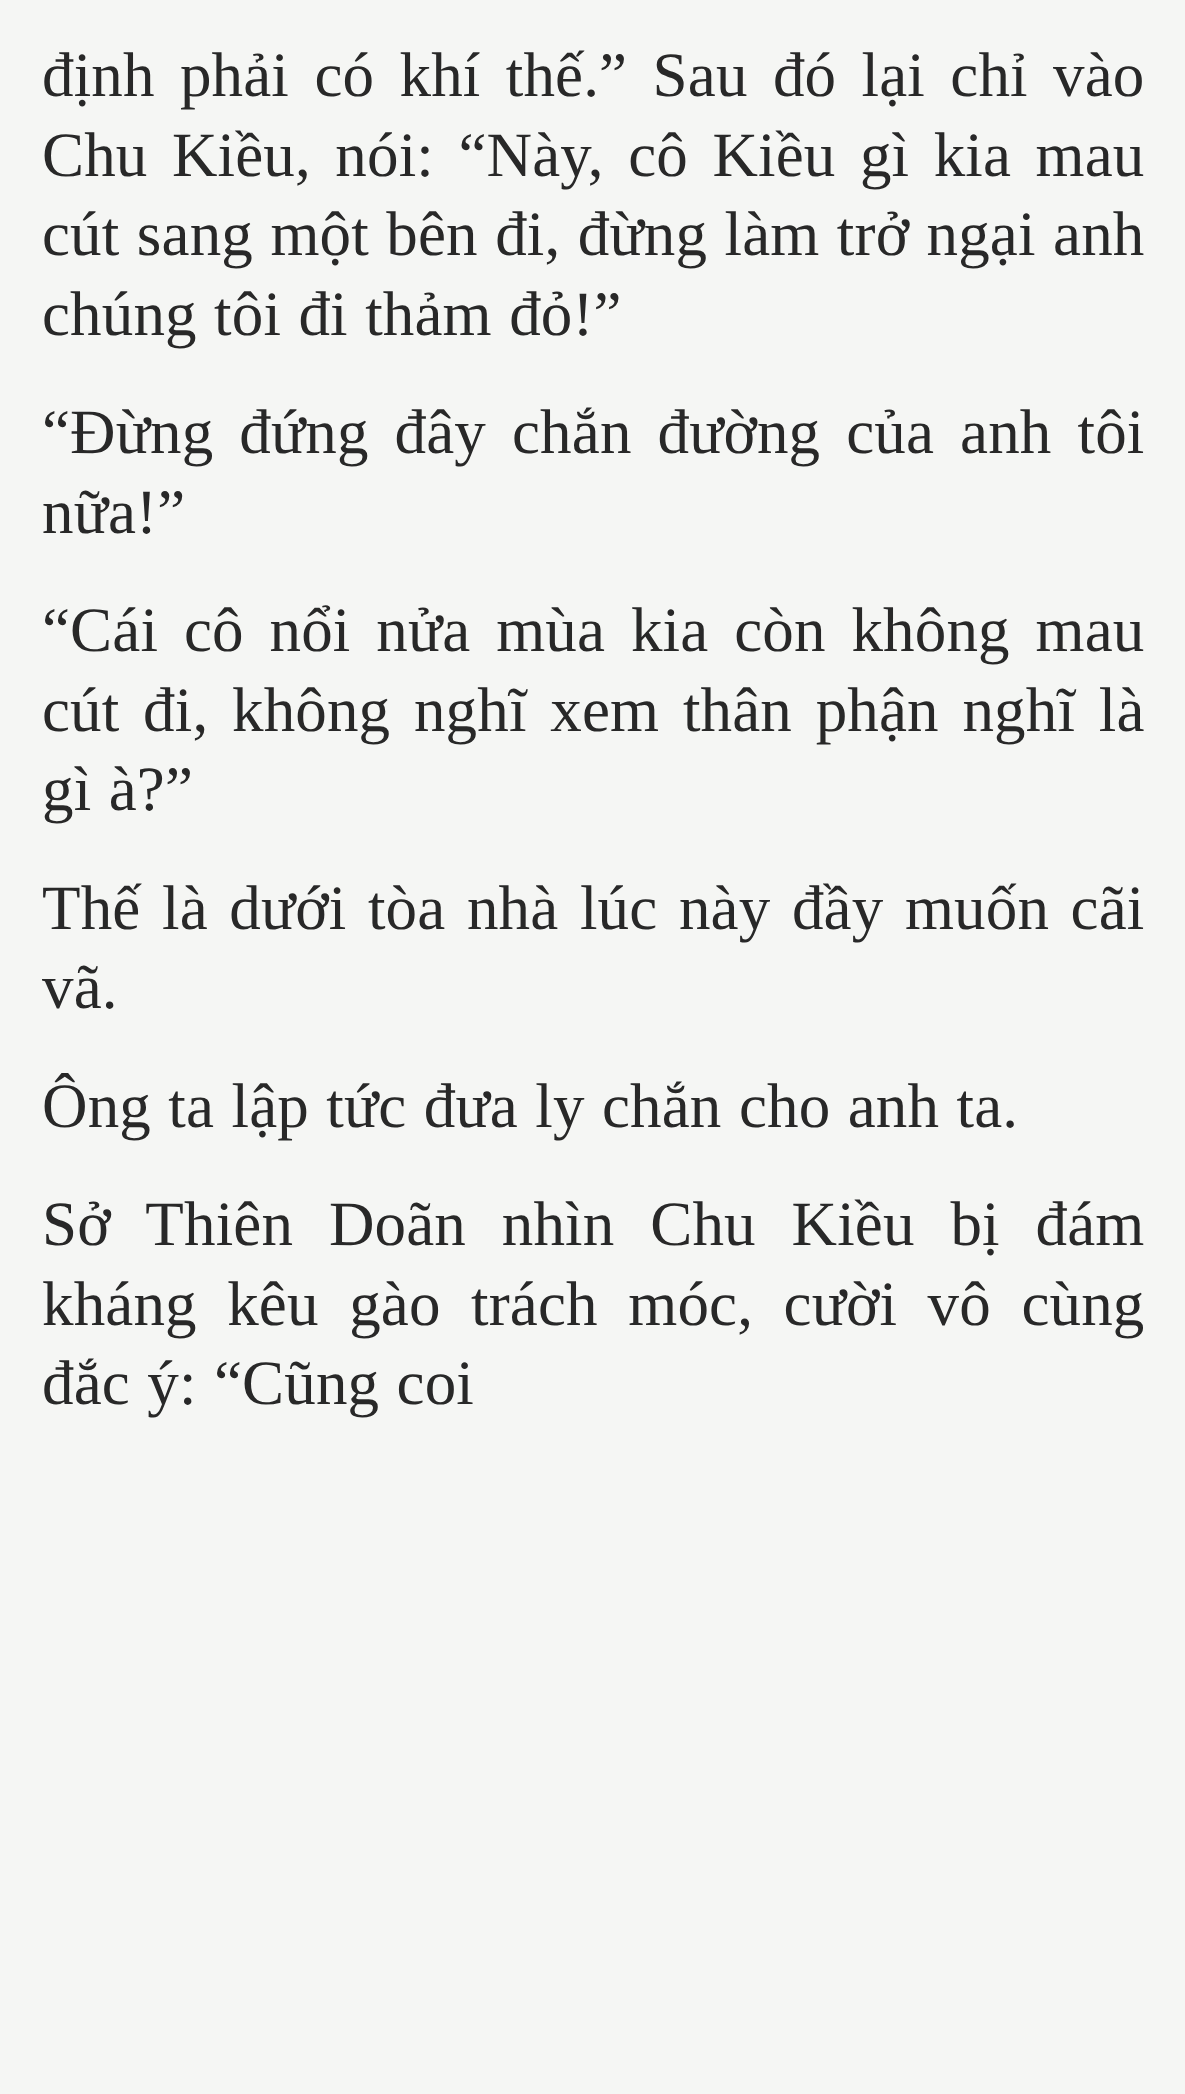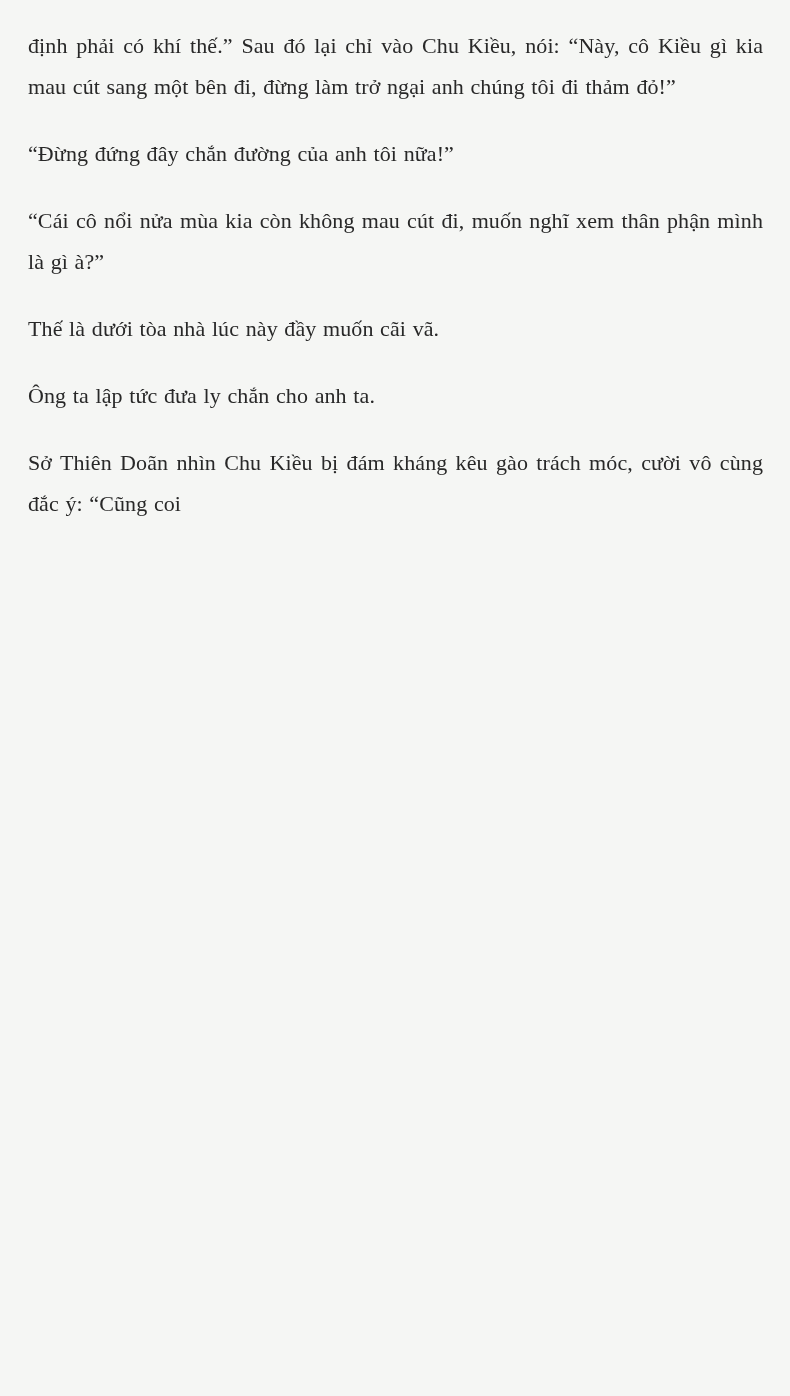--- a/index.html
+++ b/index.html
@@ -16,31 +16,31 @@
   .reader-page {
     box-sizing: border-box;
     width: 790px;
     height: 1396px;
     padding: 25px 27px 0 28px;
     color: #282828;
     font-family: "Liberation Serif", "DejaVu Serif", serif;
   }
   .reader-page p {
     margin: 0 0 26px 0;
-    font-size: 22px;
-    line-height: 41px;
+    font-size: 42px;
+    line-height: 53px;
     text-align: justify;
     text-justify: inter-word;
     letter-spacing: 0.1px;
     word-spacing: 1px;
   }
 </style>
 </head>
 <body style="background: rgb(245, 246, 244);">
 
 <main class="reader-page" style="color: rgb(40, 40, 40);">
   <p>định phải có khí thế.” Sau đó lại chỉ vào Chu Kiều, nói: “Này, cô Kiều gì kia mau cút sang một bên đi, đừng làm trở ngại anh chúng tôi đi thảm đỏ!”</p>
   <p>“Đừng đứng đây chắn đường của anh tôi nữa!”</p>
-  <p>“Cái cô nổi nửa mùa kia còn không mau cút đi, muốn nghĩ xem thân phận mình là gì à?”</p>
+  <p>“Cái cô nổi nửa mùa kia còn không mau cút đi, không nghĩ xem thân phận nghĩ là gì à?”</p>
   <p>Thế là dưới tòa nhà lúc này đầy muốn cãi vã.</p>
   <p>Ông ta lập tức đưa ly chắn cho anh ta.</p>
   <p>Sở Thiên Doãn nhìn Chu Kiều bị đám kháng kêu gào trách móc, cười vô cùng đắc ý: “Cũng coi</p>
 </main>
 
 </body></html>

